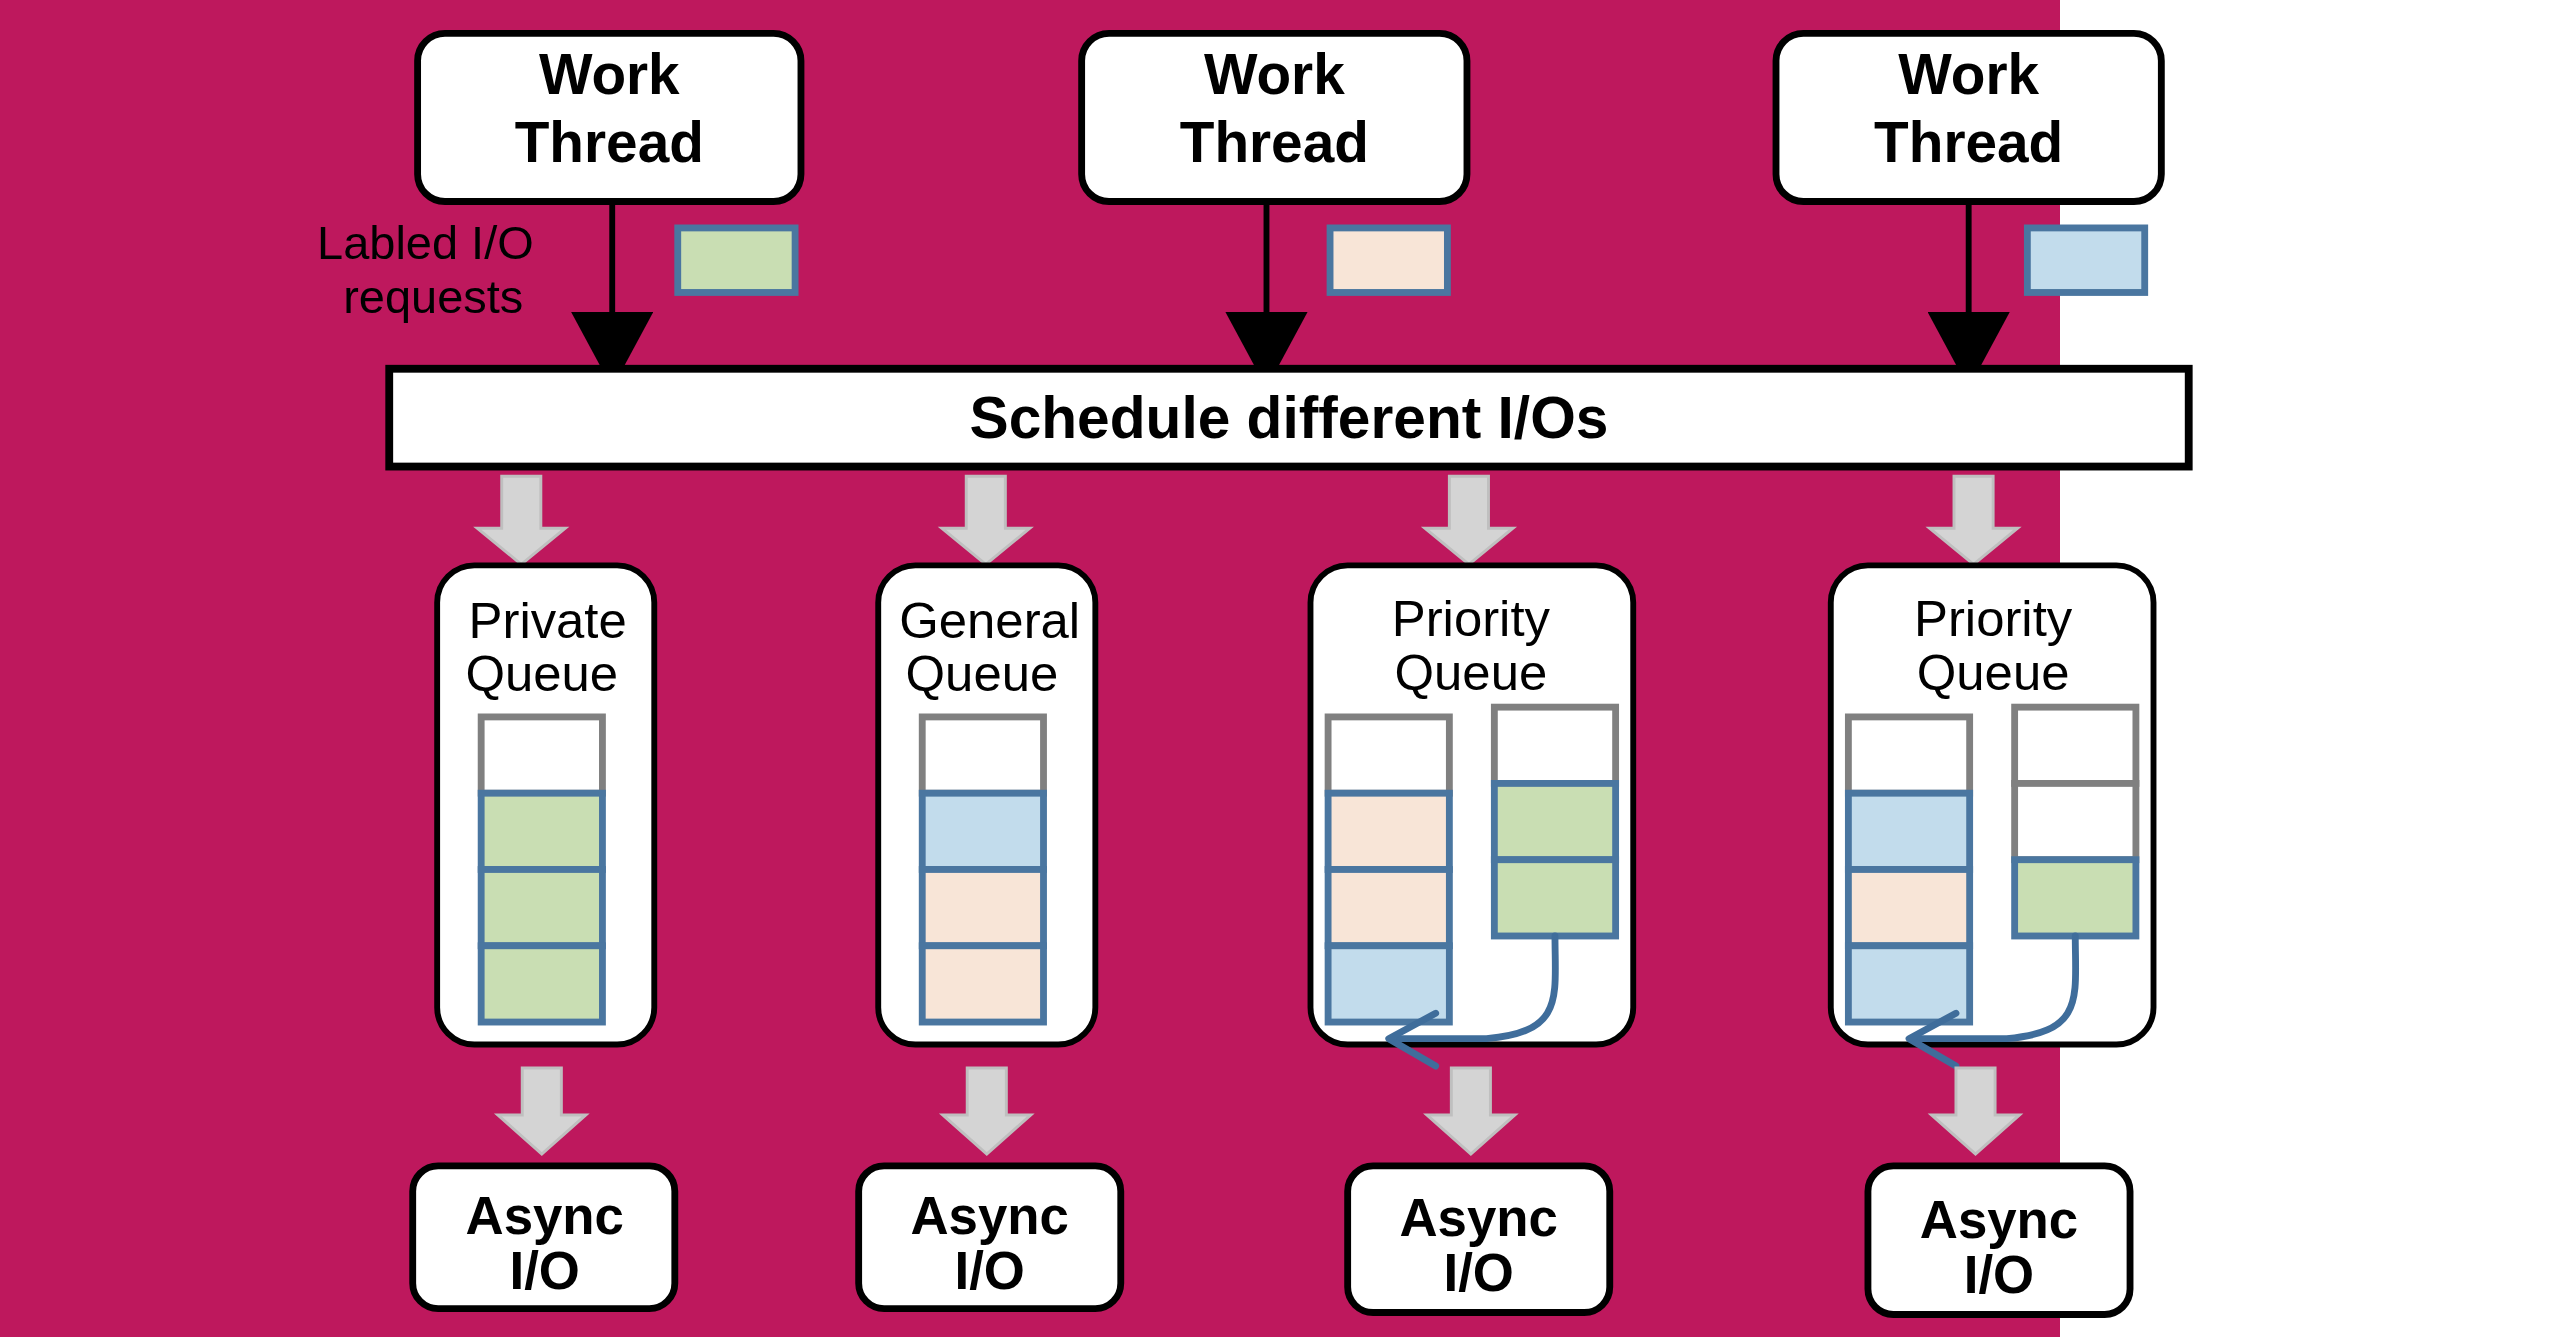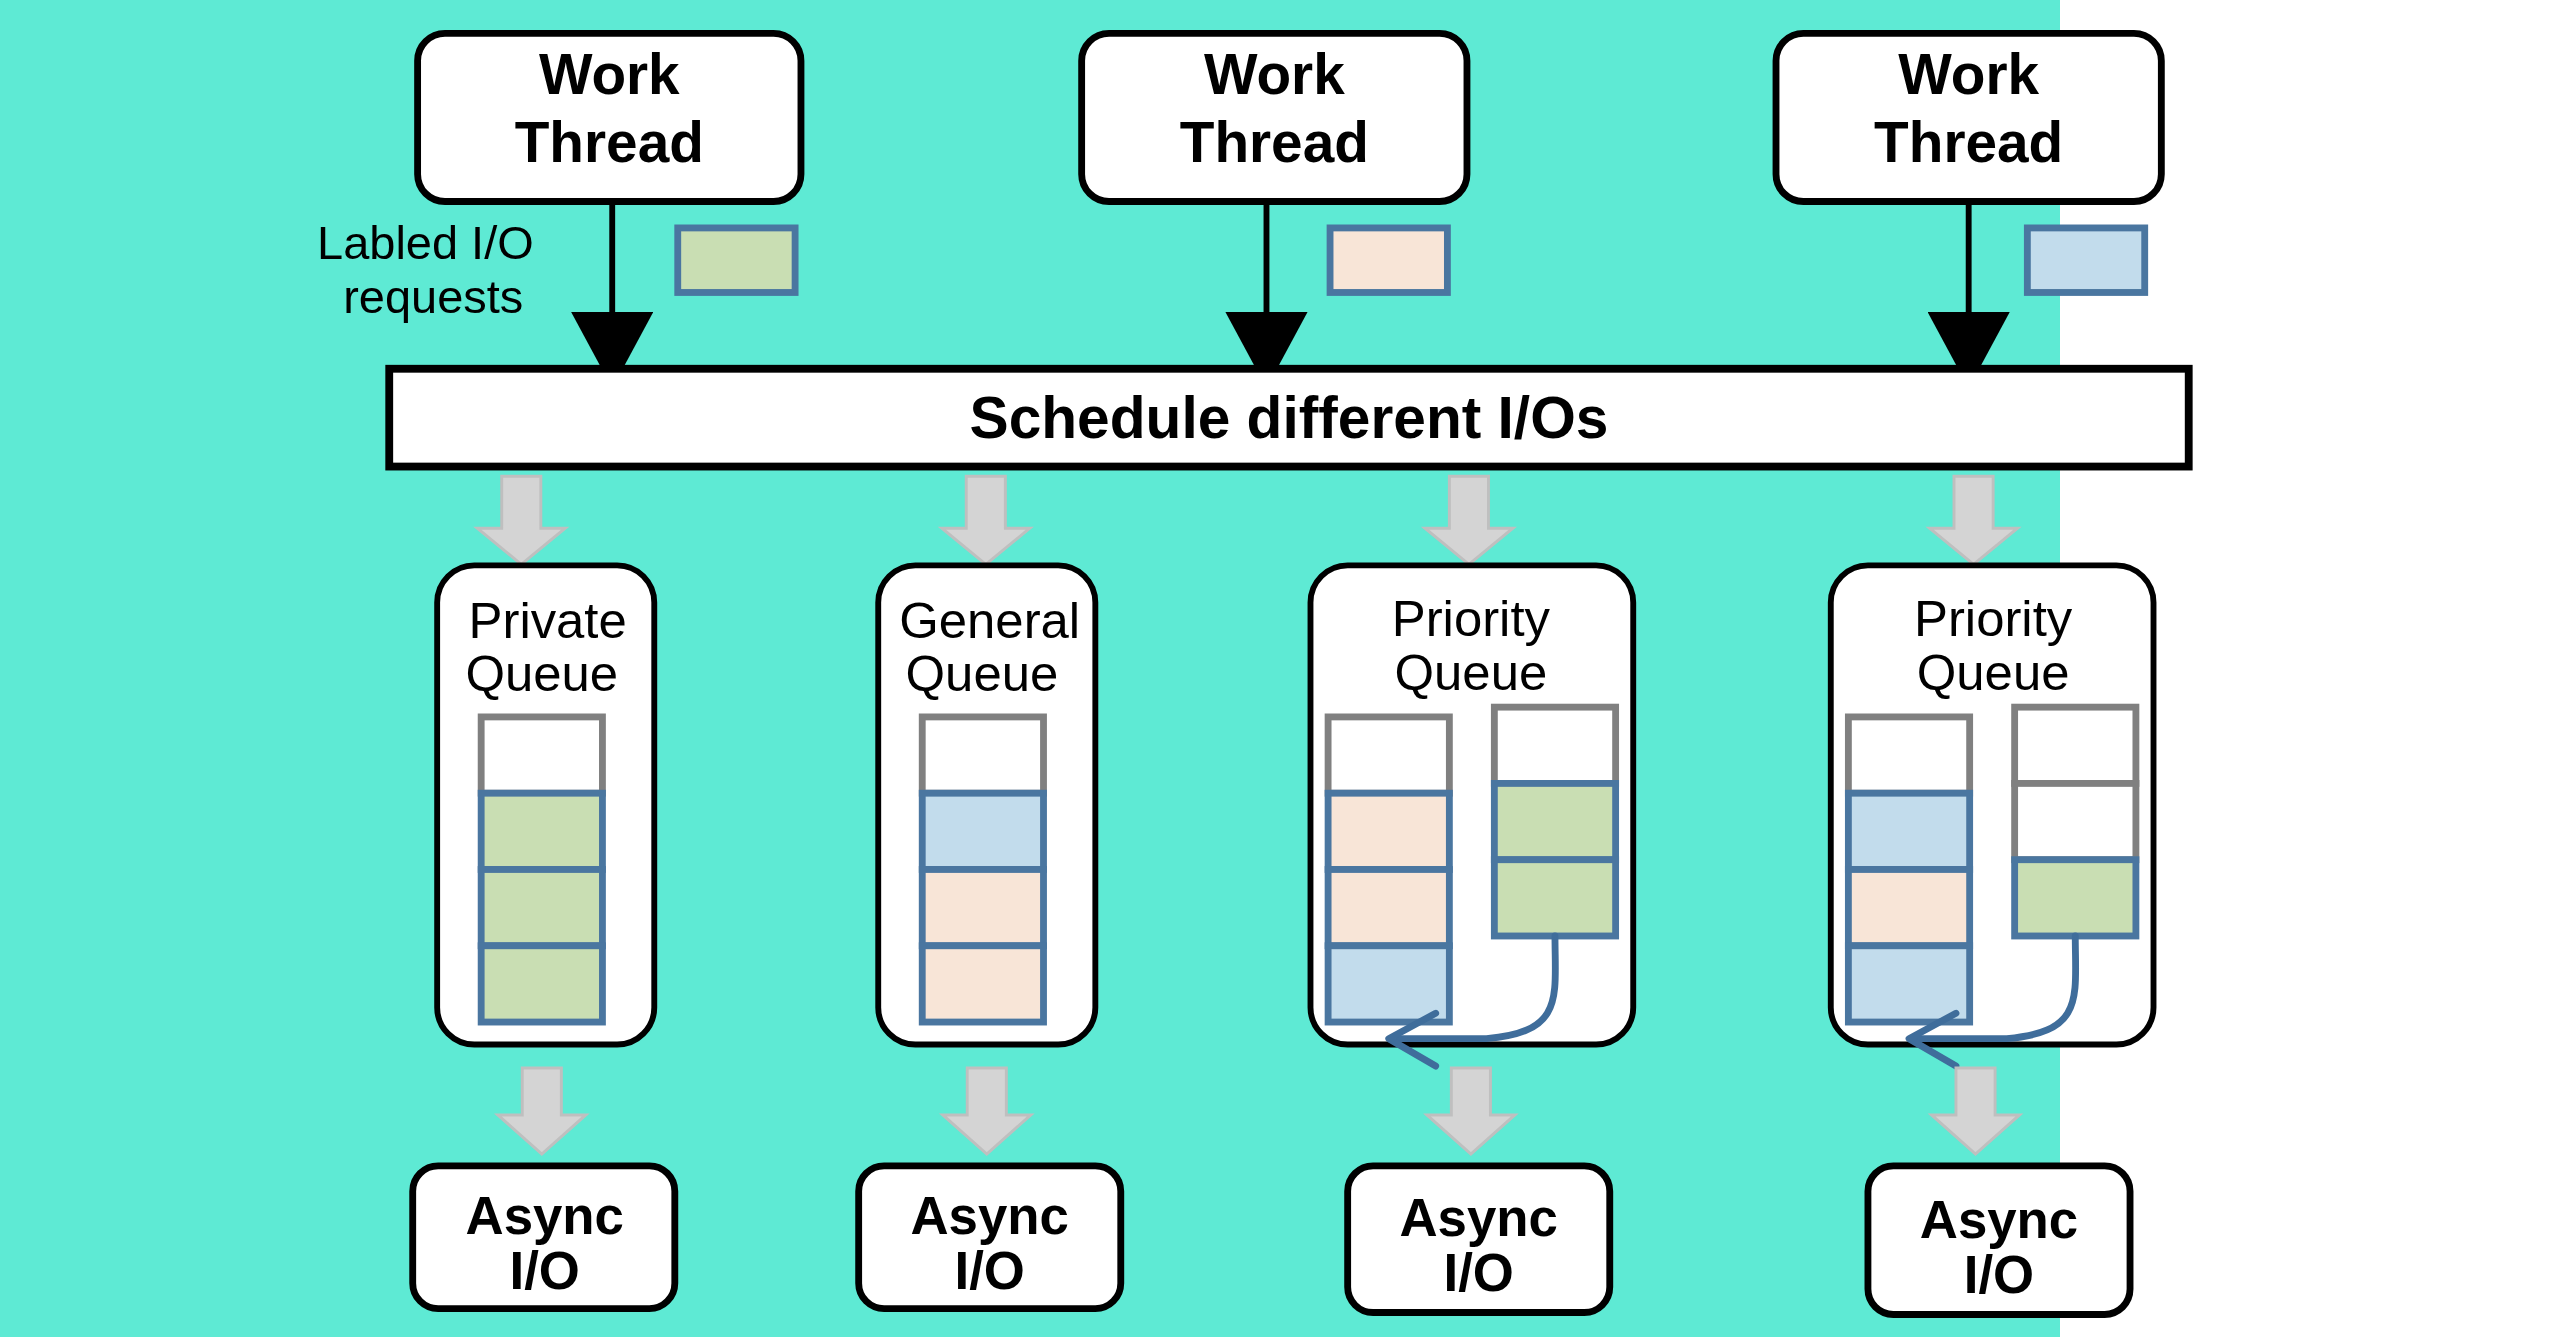--- a/index.html
+++ b/index.html
@@ -10,21 +10,21 @@
   body {
     width: 2576px;
     height: 1338px;
     font-family: "Liberation Sans", sans-serif;
     overflow: hidden;
   }
   #canvas {
     position: relative;
     width: 2060px;
     height: 1338px;
-    background: #5eead4;
+    background: #be185d;
   }
   svg.layer {
     position: absolute;
     top: 0;
     left: 0;
     width: 2576px;
     height: 1338px;
   }
   .rbox {
     fill: #ffffff;

